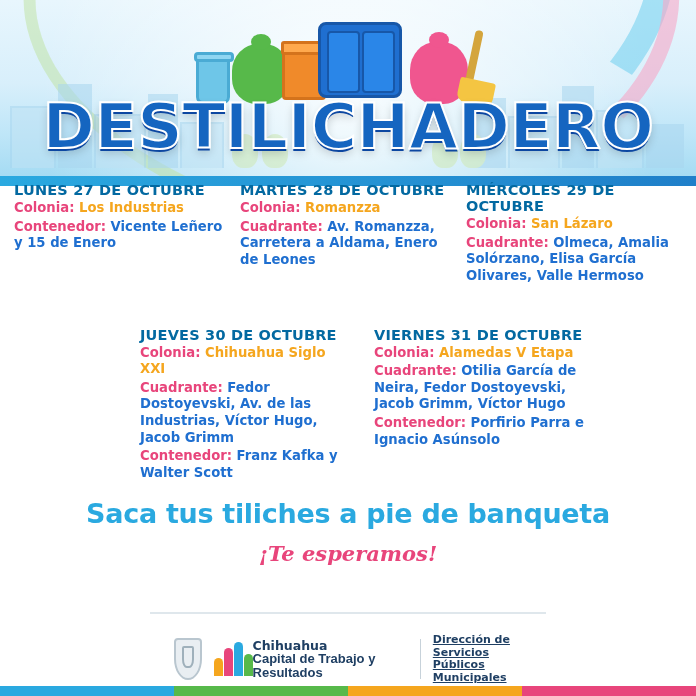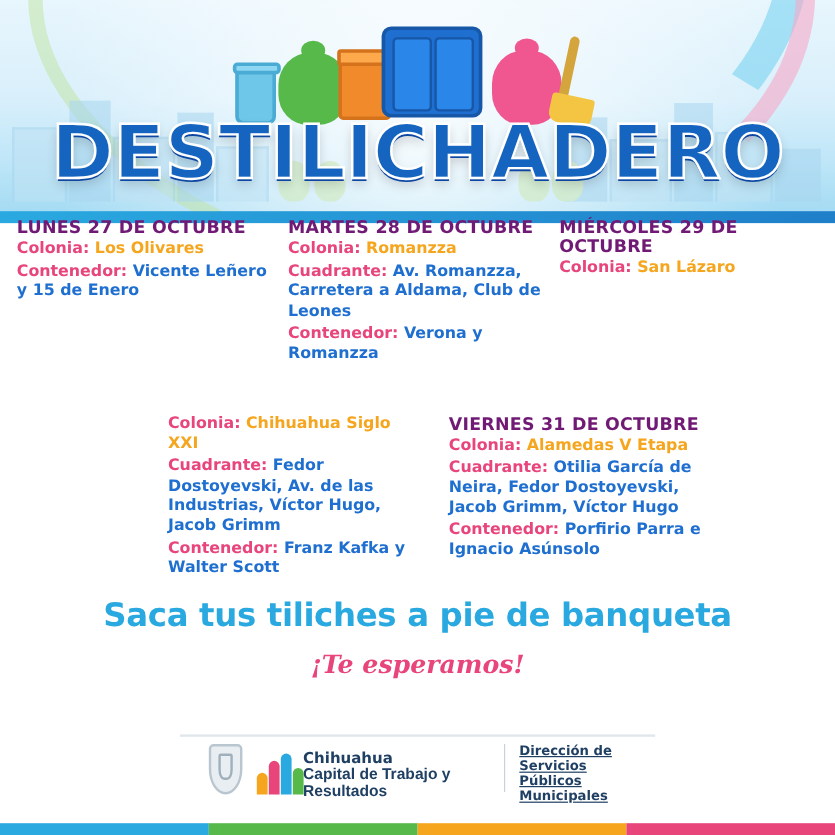--- a/index.html
+++ b/index.html
@@ -95,21 +95,21 @@
 
   
   .schedule {
     position:absolute; left: 14px; top: 182px; width: 668px;
   }
   .row { display:flex; gap: 14px; }
   .row.row2 { margin-top: 42px; justify-content: center; gap: 22px; padding-left: 30px; }
   .day { width: 212px; }
   .row2 .day { width: 212px; }
   .day-title {
-    color: #701a75;
+    color: #0369a1;
     font-weight: 800;
     font-size: 14.5px;
     letter-spacing: .2px;
     margin-bottom: 2px;
     font-family:"DejaVu Sans", sans-serif;
   }
   .line { font-size: 13.2px; line-height: 1.26; color:#1f6fd0; font-weight:700; font-family:"DejaVu Sans", sans-serif;}
   .line .lbl { color:#e8457b; font-weight:800; }
   .line.colonia .val { color:#f5a61e; font-weight:800; }
   .line.colonia .lbl { color:#e8457b; }
@@ -155,22 +155,22 @@
     color:#e8457b; font-weight:800; font-style: italic; font-size: 21px;
     font-family:"DejaVu Serif", serif;
   }
 
   
   .footer {
     position:absolute; left:0; bottom: 0; width: 696px; height: 84px;
     background:#ffffff;
   }
   .foot-inner {
-    position:absolute; left: 50%; transform: translateX(-50%); top: 8px;
-    display:flex; gap: 12px;
+    position:absolute; left: 50%; transform: translateX(-50%); top: 22px;
+    display:flex; align-items:center; gap: 12px;
   }
   .shield {
     width: 34px; height: 42px; background: #e9eef2;
     border: 2px solid #b9c6cf;
     border-radius: 4px 4px 50% 50%;
     position: relative;
   }
   .shield:after{
     content:""; position:absolute; left:6px; top:6px; right:6px; bottom:10px;
     border:2px solid #9fb0bb; border-radius: 2px 2px 40% 40%;
@@ -255,57 +255,58 @@
   </div>
 
   <div class="schedule">
 
     <div class="row row1">
 
       <div class="day">
         <div class="day-title">LUNES 27 DE OCTUBRE</div>
         <div class="line colonia">
           <span class="lbl">Colonia:</span>
-          <span class="val">Los Olivares</span>
+          <span class="val">Los Industrias</span>
         </div>
         <div class="line">
           <span class="lbl">Contenedor:</span>
           <span class="val">Vicente Leñero y 15 de Enero</span>
         </div>
       </div>
 
       <div class="day">
         <div class="day-title">MARTES 28 DE OCTUBRE</div>
         <div class="line colonia">
           <span class="lbl">Colonia:</span>
           <span class="val">Romanzza</span>
         </div>
         <div class="line">
           <span class="lbl">Cuadrante:</span>
-          <span class="val">Av. Romanzza, Carretera a Aldama, Club de Leones</span>
-        </div>
-        <div class="line">
-          <span class="lbl">Contenedor:</span>
-          <span class="val">Verona y Romanzza</span>
+          <span class="val">Av. Romanzza, Carretera a Aldama, Enero de Leones</span>
         </div>
       </div>
 
       <div class="day">
         <div class="day-title">MIÉRCOLES 29 DE OCTUBRE</div>
         <div class="line colonia">
           <span class="lbl">Colonia:</span>
           <span class="val">San Lázaro</span>
         </div>
+        <div class="line">
+          <span class="lbl">Cuadrante:</span>
+          <span class="val">Olmeca, Amalia Solórzano, Elisa García Olivares, Valle Hermoso</span>
+        </div>
       </div>
 
     </div>
 
     <div class="row row2">
 
       <div class="day">
+        <div class="day-title">JUEVES 30 DE OCTUBRE</div>
         <div class="line colonia">
           <span class="lbl">Colonia:</span>
           <span class="val">Chihuahua Siglo XXI</span>
         </div>
         <div class="line">
           <span class="lbl">Cuadrante:</span>
           <span class="val">Fedor Dostoyevski, Av. de las Industrias, Víctor Hugo, Jacob Grimm</span>
         </div>
         <div class="line">
           <span class="lbl">Contenedor:</span>

